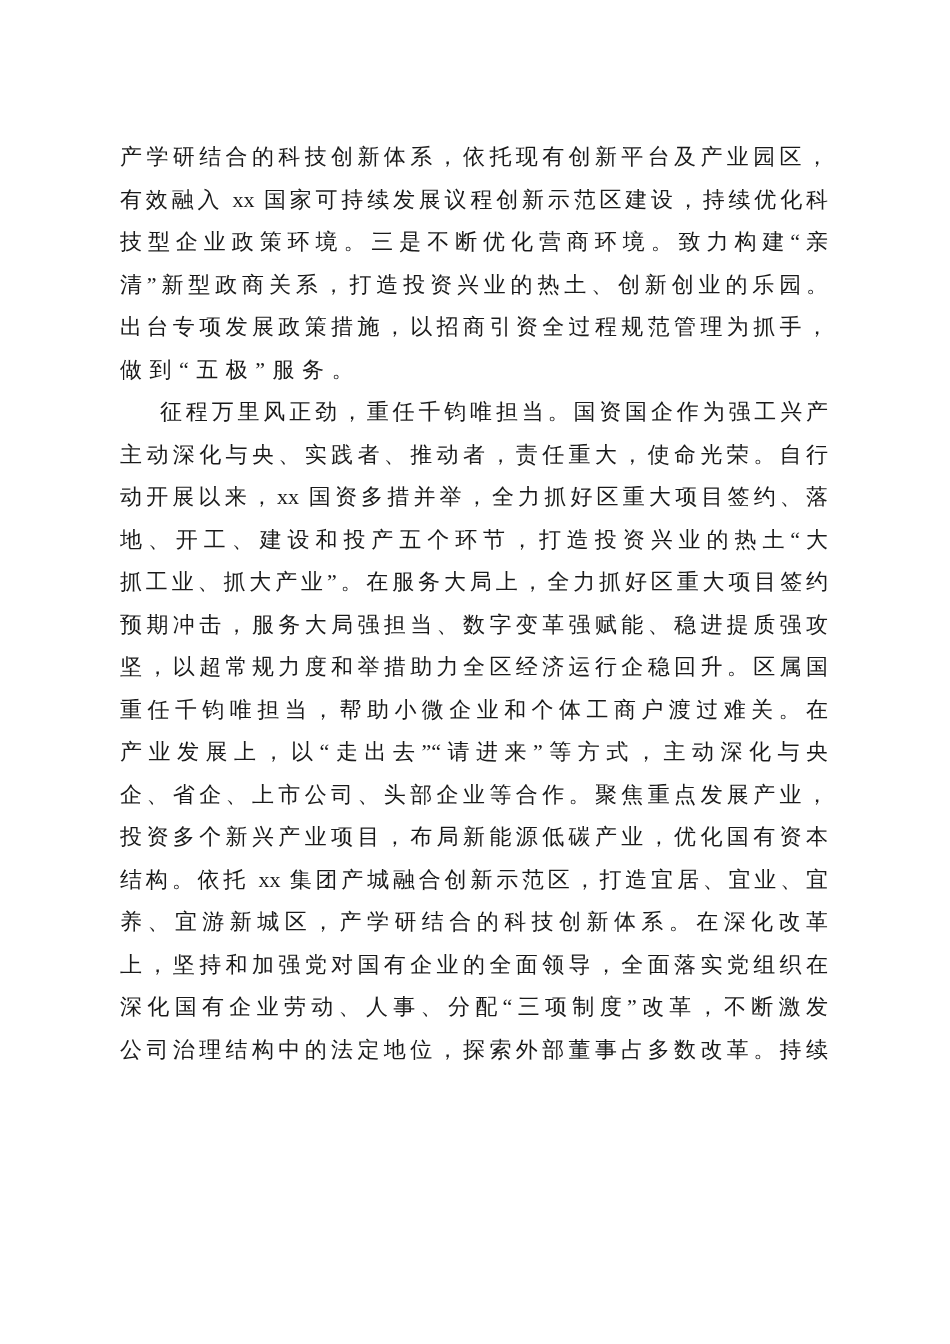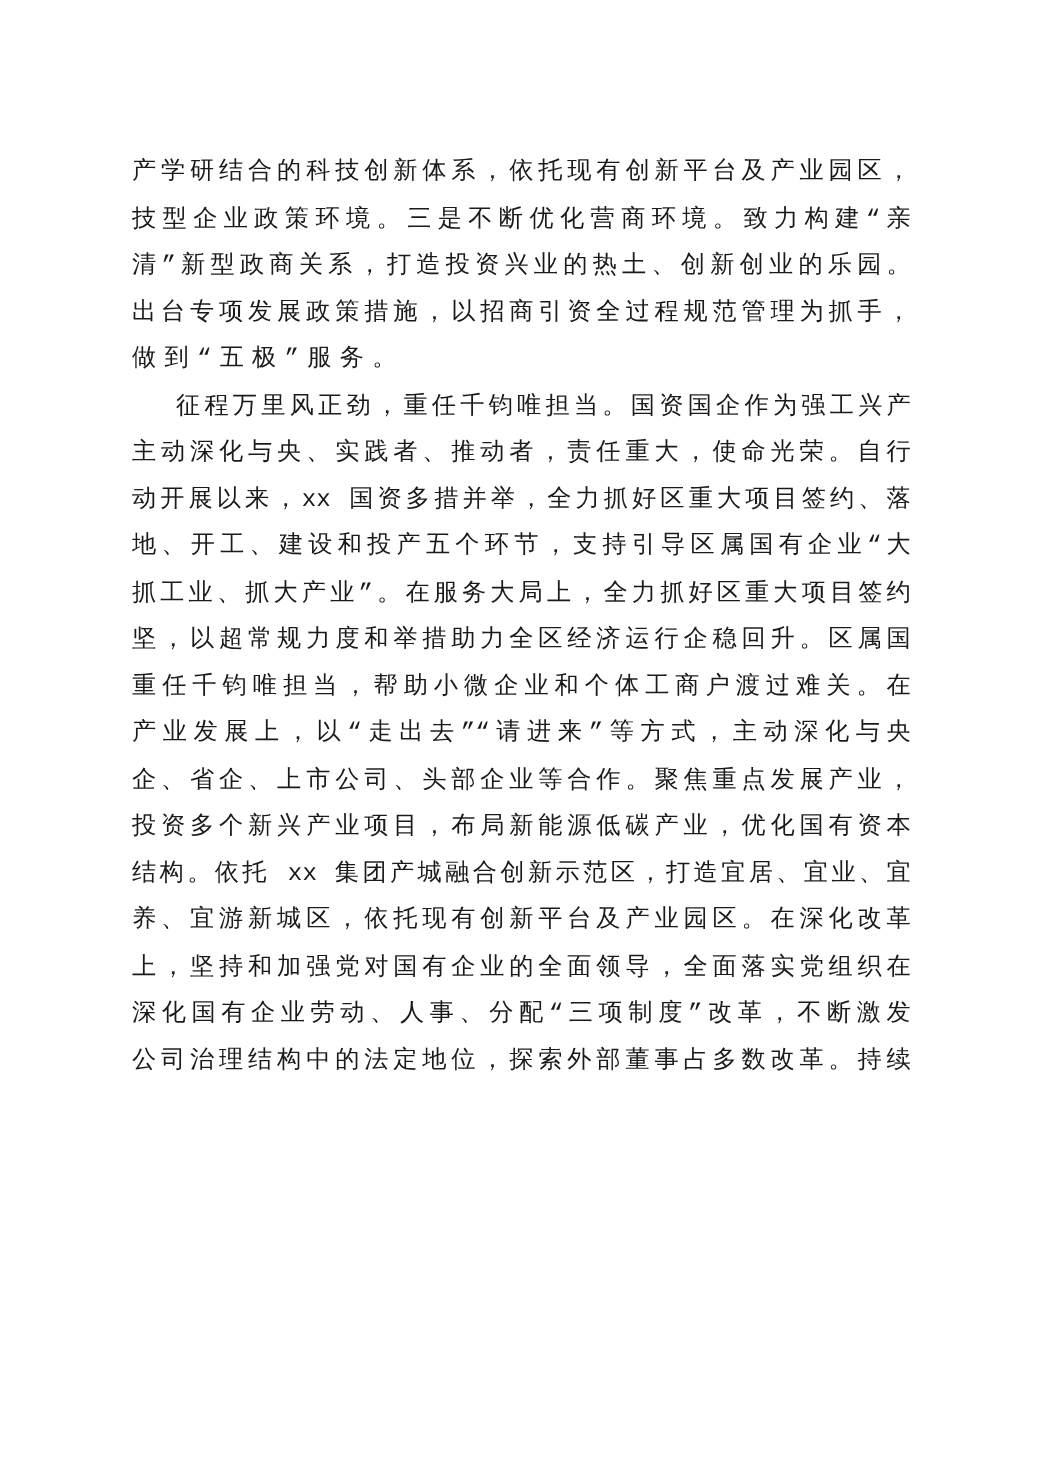--- a/index.html
+++ b/index.html
@@ -2,21 +2,21 @@
 <html><head>
 <meta charset="utf-8">
 <style>
   html, body { margin: 0; padding: 0; background: #ffffff; }
   body { width: 950px; height: 1344px; position: relative; overflow: hidden; }
   .page {
     position: absolute;
     left: 120px;
     top: 136px;
     width: 708px;
-    font-family: Liberation Mono, monospace;
+    font-family: Liberation Serif, serif;
     color: #1a1a1a;
     font-size: 22px;
     line-height: 42.5px;
   }
   .line {
     display: block;
     white-space: nowrap;
     text-align: justify;
     text-align-last: justify;
     height: 42.5px;
@@ -24,35 +24,37 @@
   }
   .line.last { text-align-last: left; letter-spacing: 7.5px; }
   .line.indent { padding-left: 40px; }
 </style>
 </head>
 <body>
 
 <div class="page">
   <div class="paragraph">
     <span class="line">产学研结合的科技创新体系，依托现有创新平台及产业园区，</span>
+    <span class="line">有效融入 xx 国家可持续发展议程创新示范区建设，持续优化科</span>
     <span class="line">技型企业政策环境。三是不断优化营商环境。致力构建“亲</span>
     <span class="line">清”新型政商关系，打造投资兴业的热土、创新创业的乐园。</span>
     <span class="line">出台专项发展政策措施，以招商引资全过程规范管理为抓手，</span>
     <span class="line last">做到“五极”服务。</span>
   </div>
   <div class="paragraph">
     <span class="line indent">征程万里风正劲，重任千钧唯担当。国资国企作为强工兴产</span>
     <span class="line">主动深化与央、实践者、推动者，责任重大，使命光荣。自行</span>
     <span class="line">动开展以来，xx 国资多措并举，全力抓好区重大项目签约、落</span>
-    <span class="line">地、开工、建设和投产五个环节，支持引导区属国有企业“大</span>
+    <span class="line">地、开工、建设和投产五个环节，打造投资兴业的热土“大</span>
     <span class="line">抓工业、抓大产业”。在服务大局上，全力抓好区重大项目签约</span>
+    <span class="line">预期冲击，服务大局强担当、数字变革强赋能、稳进提质强攻</span>
     <span class="line">坚，以超常规力度和举措助力全区经济运行企稳回升。区属国</span>
     <span class="line">重任千钧唯担当，帮助小微企业和个体工商户渡过难关。在</span>
     <span class="line">产业发展上，以“走出去”“请进来”等方式，主动深化与央</span>
     <span class="line">企、省企、上市公司、头部企业等合作。聚焦重点发展产业，</span>
     <span class="line">投资多个新兴产业项目，布局新能源低碳产业，优化国有资本</span>
     <span class="line">结构。依托 xx 集团产城融合创新示范区，打造宜居、宜业、宜</span>
-    <span class="line">养、宜游新城区，依托现有创新平台及产业园区。在深化改革</span>
+    <span class="line">养、宜游新城区，产学研结合的科技创新体系。在深化改革</span>
     <span class="line">上，坚持和加强党对国有企业的全面领导，全面落实党组织在</span>
     <span class="line">深化国有企业劳动、人事、分配“三项制度”改革，不断激发</span>
     <span class="line">公司治理结构中的法定地位，探索外部董事占多数改革。持续</span>
   </div>
 </div>
 
 </body></html>

